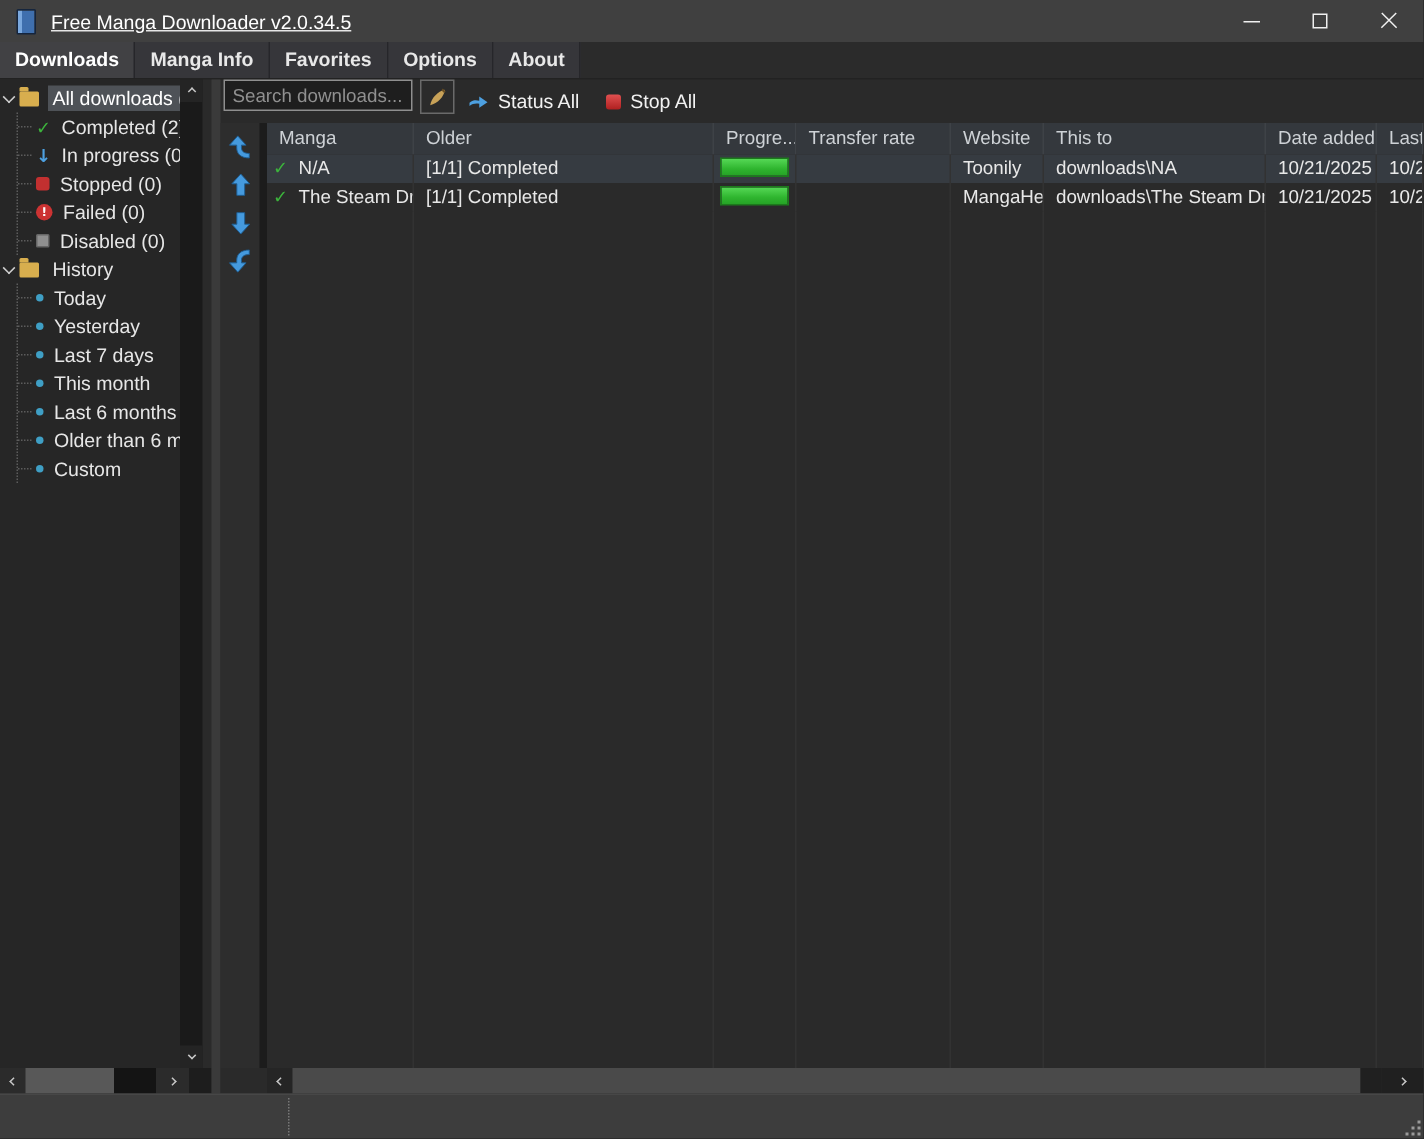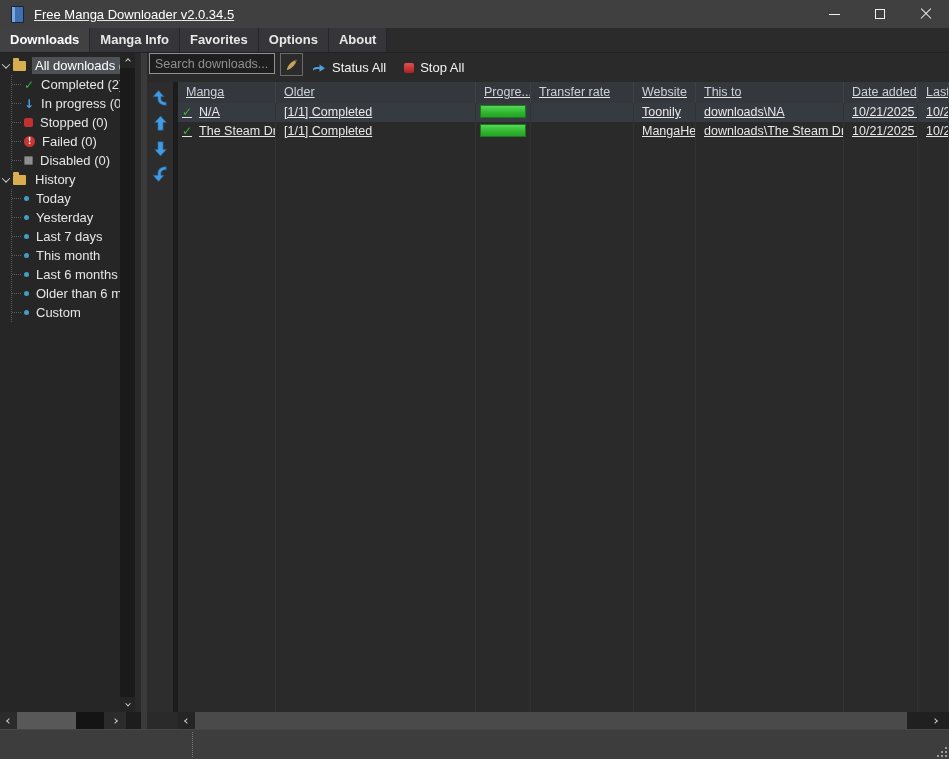--- a/index.html
+++ b/index.html
@@ -70,21 +70,21 @@
   
   .main-region { flex:1 1 auto; display:flex; flex-direction:column; min-width:0; }
   .toolbar { height:29px; display:flex; padding-left:2px; flex:0 0 auto; }
   .search-input { width:126px; height:21px; background:#1e1e1e; border:1px solid #8f8f8f; color:#dddddd; font-family:"Liberation Sans",sans-serif; font-size:12.5px; padding:0 5px; }
   .search-input::placeholder { color:#909090; }
   .brush-btn { width:23px; height:23px; margin-left:5px; background:#2b2b2b; border:1px solid #6a6a6a; display:flex; align-items:center; justify-content:center; }
   .txt-btn { display:flex; align-items:center; gap:6px; background:transparent; border:none; color:#f2f2f2; font-family:"Liberation Sans",sans-serif; font-size:13px; padding:0 9px; height:100%; }
   .ic-resume { width:14px; height:12px; flex:0 0 auto; }
   .ic-stopall { width:10px; height:10px; background:linear-gradient(180deg,#e05050,#b02020); border-radius:2px; flex:0 0 auto; }
 
-  .table-area { flex:1 1 auto; display:flex; min-height:0;text-decoration:underline; }
+  .table-area { flex:1 1 auto; display:flex; min-height:0; }
   .arrows-col { width:26px; background:#2d2d2d; display:flex; flex-direction:column; align-items:center; padding-top:5px; gap:3px; flex:0 0 auto; }
   .arrow-btn { width:22px; height:22px; background:transparent; border:none; display:flex; align-items:center; justify-content:center; }
   .gutter { width:5px; background:#1c1c1c; flex:0 0 auto; }
 
   .table { flex:1 1 auto; display:grid; min-width:0; background:#2a2a2a;
            grid-template-columns:98px 200px 55px 103px 62px 148px 74px 1fr;
            grid-template-rows:21px 19px 19px 1fr; }
   .hcell { background:#34383d; color:#ced2d6; font-size:12.5px; padding:3px 8px 0 8px; border-right:1px solid #3e4247; white-space:nowrap; overflow:hidden; }
   .cell { font-size:12.5px; color:#e8e8e8; padding:2px 8px 0 8px; border-right:1px solid #323232; white-space:nowrap; overflow:hidden; }
   .cell.sel { background:#363b41; }

